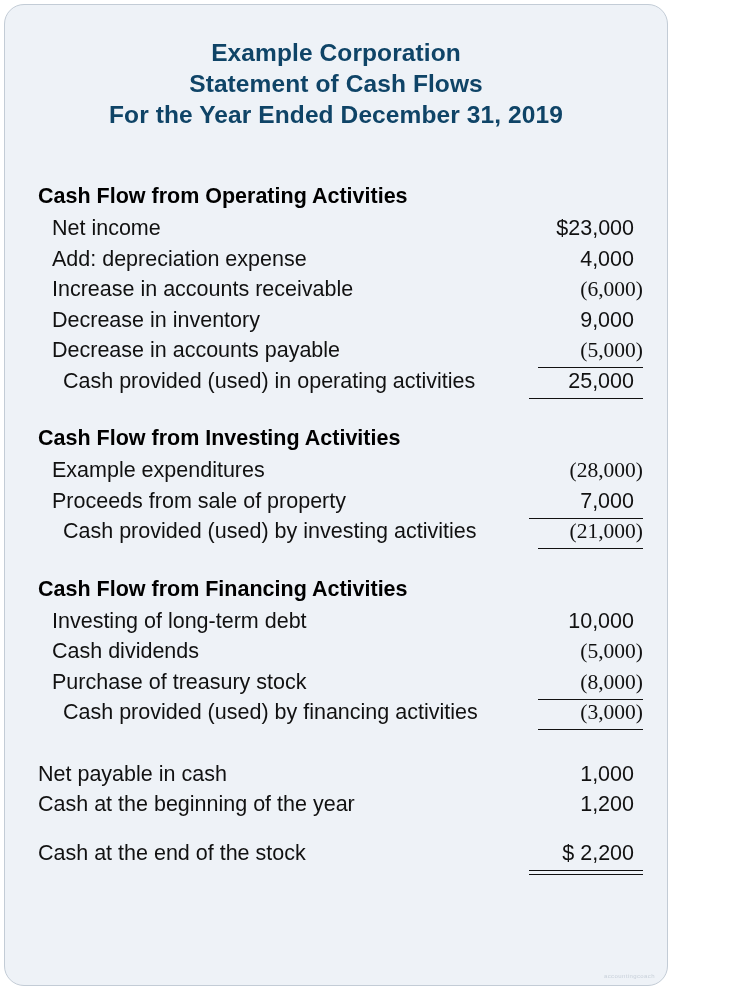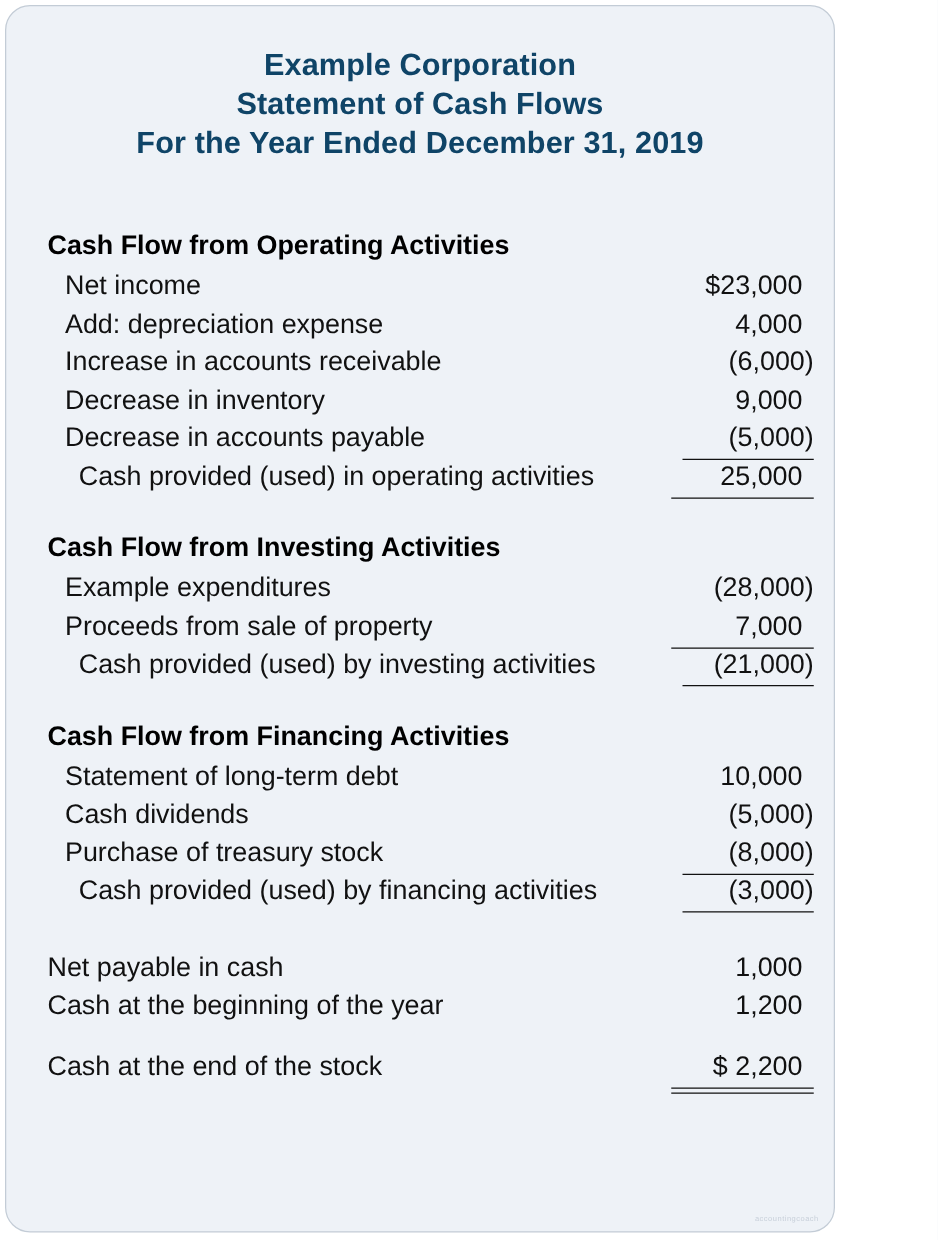--- a/index.html
+++ b/index.html
@@ -34,21 +34,21 @@
     font-weight: bold;
     font-size: 24.5px;
     line-height: 31px;
     letter-spacing: 0.1px;
   }
   .doc-header .hline { white-space: nowrap; }
 
   
   .statement-body {
     margin-top: 54px;
-    padding: 0 16px 0 33px;
+    padding: 0 24px 0 33px;
     color: #111111;
   }
 
   .row {
     display: flex;
     align-items: flex-start;
     height: 30.5px;
     font-size: 21.5px;
     color: #111111;
     white-space: nowrap;
@@ -58,21 +58,21 @@
 
   .row .amount {
     flex: 0 0 auto;
     width: 104px;
     text-align: right;
     padding-right: 0px;
     box-sizing: border-box;
     position: relative;
   }
   
-  .row .amount.paren { padding-right: 0; width: 104px; }
+  .row .amount.paren { padding-right: 0; width: 104px; font-family: Liberation Serif, serif; }
   .row .amount.plain { padding-right: 9px; width: 113px; }
 
   .section-head {
     font-weight: bold;
     font-size: 21.5px;
     height: 32px;
     display: flex;
     align-items: baseline;
     color: #000000;
   }
@@ -172,21 +172,21 @@
       <span class="label indent-2">Cash provided (used) by investing activities</span>
       <span class="spacer"></span>
       <span class="amount paren rule-single">(21,000)</span>
     </div>
 
     <div class="gap-md"></div>
 
     <div class="section-head">Cash Flow from Financing Activities</div>
 
     <div class="row">
-      <span class="label indent-1">Statement of long-term debt</span>
+      <span class="label indent-1">Investing of long-term debt</span>
       <span class="spacer"></span>
       <span class="amount plain">10,000</span>
     </div>
     <div class="row">
       <span class="label indent-1">Cash dividends</span>
       <span class="spacer"></span>
       <span class="amount paren">(5,000)</span>
     </div>
     <div class="row">
       <span class="label indent-1">Purchase of treasury stock</span>

